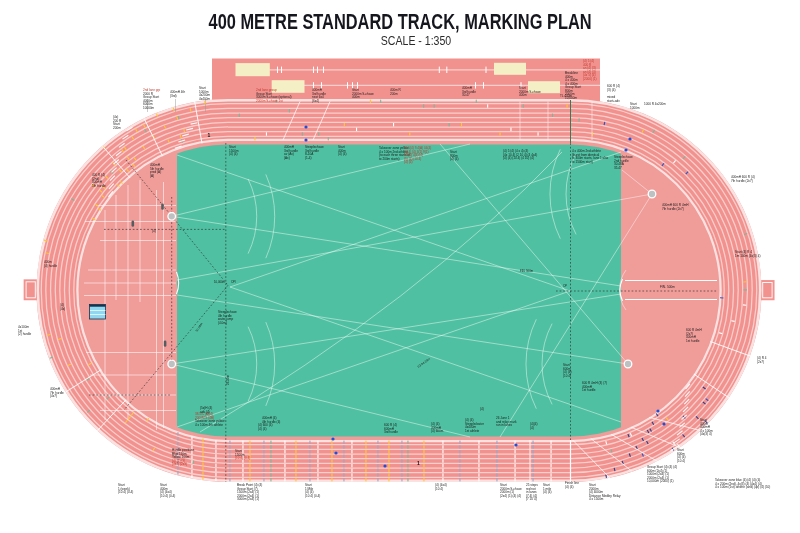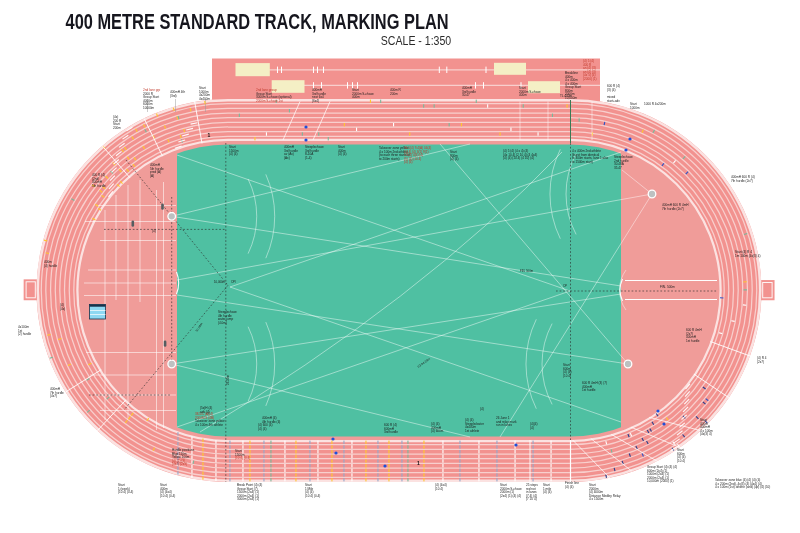--- a/index.html
+++ b/index.html
@@ -1,18 +1,18 @@
 <!DOCTYPE html>
 <html><head>
 <meta charset="utf-8">
 <style>
   html,body { margin:0; padding:0; background:#ffffff; }
   .wrap { position:relative; width:800px; height:533px; overflow:hidden;
            font-family:"Liberation Sans", sans-serif; }
-  .title { position:absolute; top:9px; left:0; width:800px; 
+  .title { position:absolute; top:9px; left:0; width:800px; text-align:center;
             font-size:22px; font-weight:bold; color:#16161e; }
   .title span { display:inline-block; transform:scaleX(0.745); transform-origin:center; white-space:nowrap; }
   .sub   { position:absolute; top:34px; left:16px; width:800px; text-align:center;
             font-size:12px; color:#2b2b2b; }
   .sub span { display:inline-block; transform:scaleX(0.88); transform-origin:center; }
   svg { position:absolute; top:0; left:0; }
 </style>
 </head>
 <body>
 <div class="wrap">

